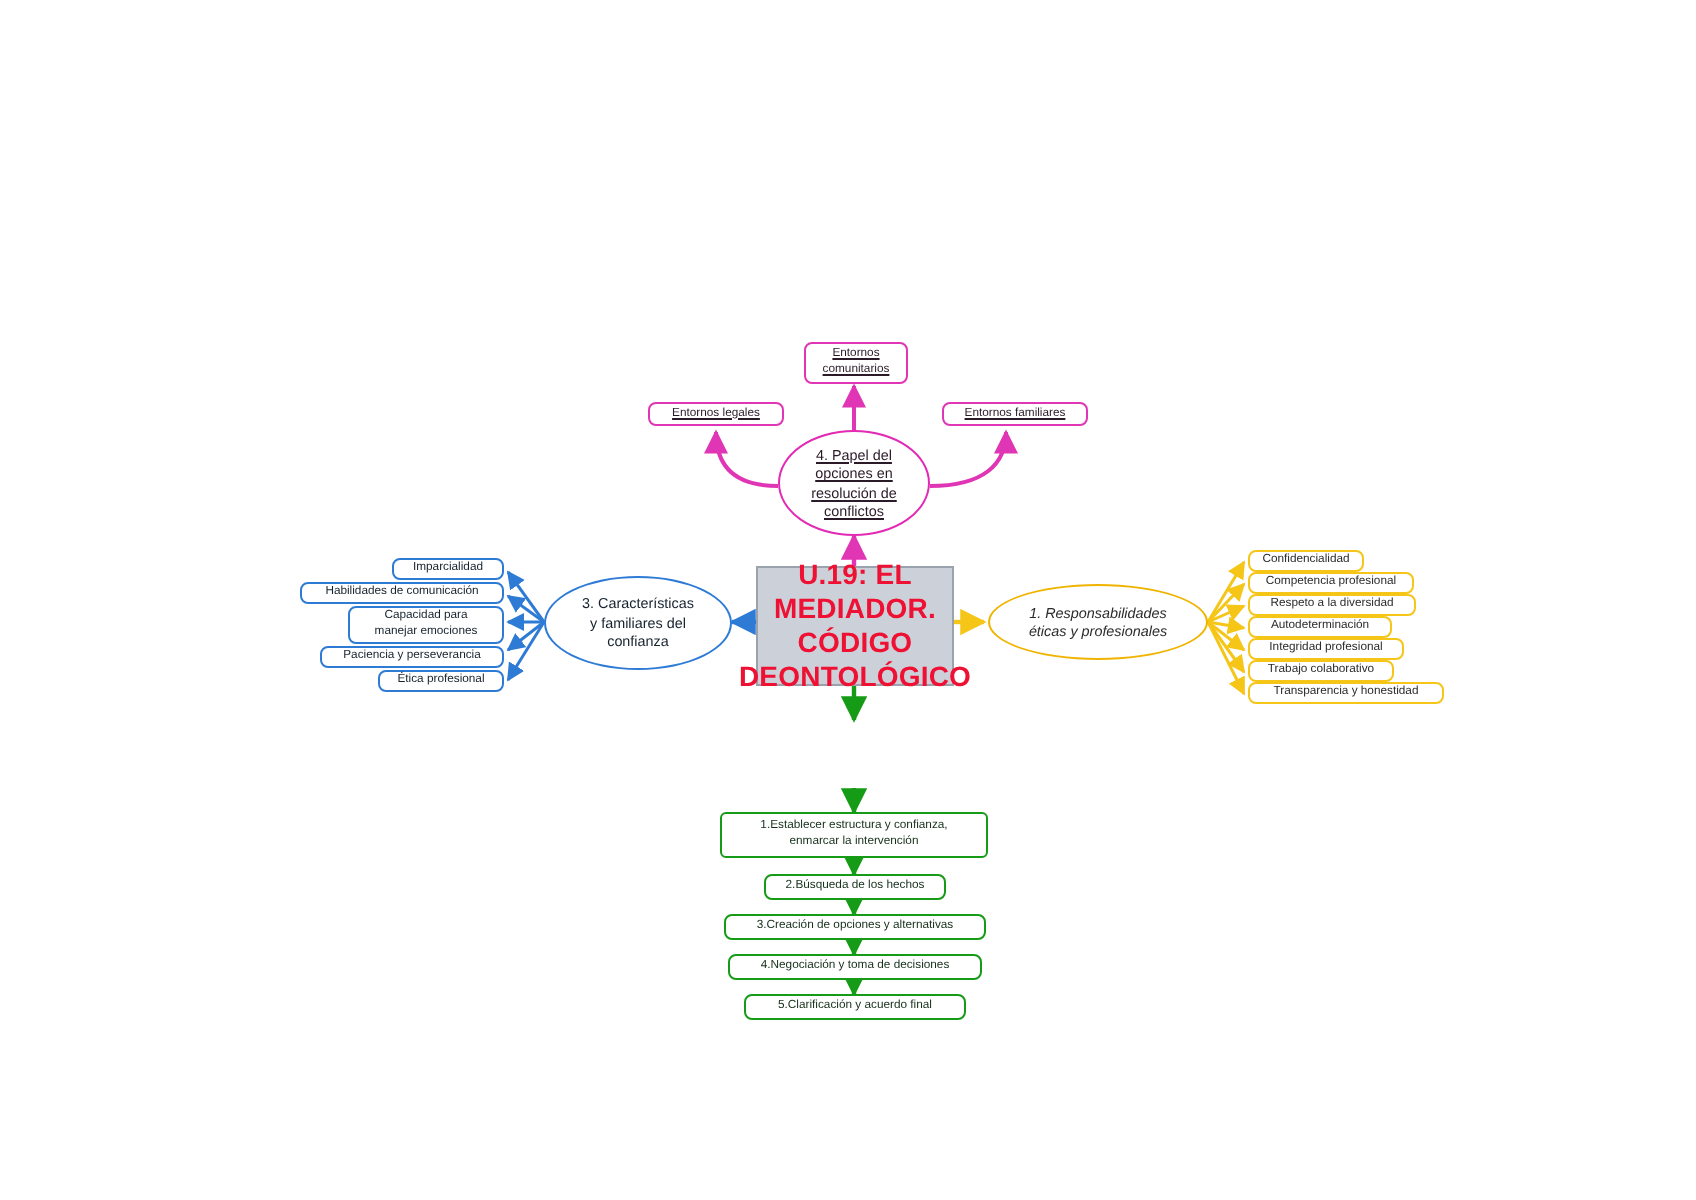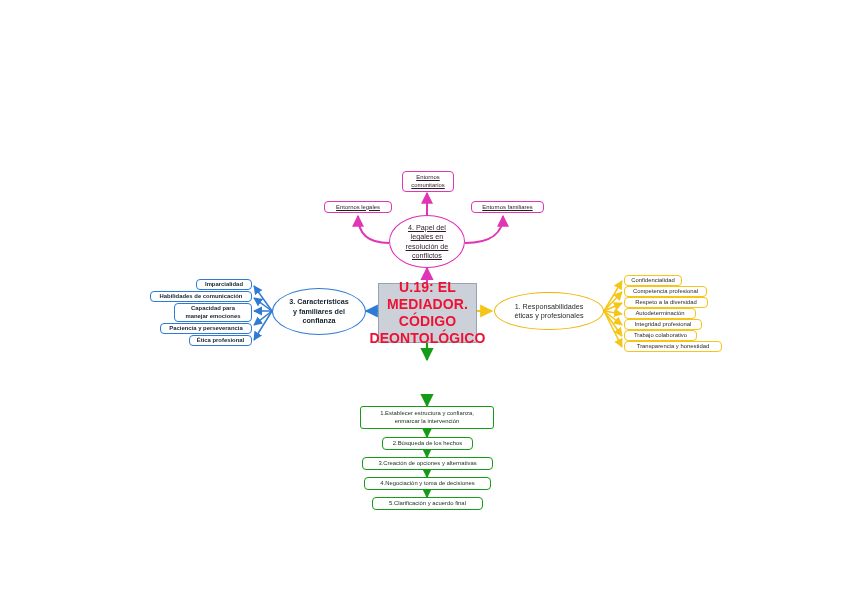--- a/index.html
+++ b/index.html
@@ -59,21 +59,21 @@
   
   .ellipse {
     border-radius: 50%;
     font-size: 7.2px;
     line-height: 1.3;
     border-width: 1.4px;
     border-style: solid;
   }
   
   .t-yellow { border-color: #f5c518; color: #2b2b2b; }
-  .t-blue   { border-color: #2e7bd6; color: #16222e; font-weight: bold; }
+  .t-blue   { border-color: #2e7bd6; color: #16222e; }
   .t-green  { border-color: #169b16; color: #16301a; }
   .t-pink   { border-color: #e035b4; color: #2b1b28; text-decoration: underline; }
 
   .ellipse.t-yellow { border-color: #f0b400; }
   .ellipse.t-blue   { border-color: #2e7bd6; }
   .ellipse.t-green  { border-color: #0f9a0f; }
   .ellipse.t-pink   { border-color: #e22ab5; }
 </style>
 </head>
 <body>
@@ -153,21 +153,21 @@
 
   <div class="node central">
     <div>
       <div>U.19: EL</div>
       <div>MEDIADOR.</div>
       <div>CÓDIGO</div>
       <div>DEONTOLÓGICO</div>
     </div>
   </div>
 
-  <div class="node ellipse t-yellow" style="left:494px; top:292px; width:110px; height:38px;">
+  <div class="node ellipse t-yellow" style="left:494px; top:292px; width:110px; height:38px;font-style:italic;">
     <div>
       <div>1. Responsabilidades</div>
       <div>éticas y profesionales</div>
     </div>
   </div>
 
   <div class="node leaf t-yellow" style="left:624px; top:275px; width:58px; height:11px;">
     <span>Confidencialidad</span>
   </div>
   <div class="node leaf t-yellow" style="left:624px; top:286px; width:83px; height:11px;">
@@ -232,21 +232,21 @@
   <div class="node leaf t-green" style="left:364px; top:477px; width:127px; height:13px;">
     <span>4.Negociación y toma de decisiones</span>
   </div>
   <div class="node leaf t-green" style="left:372px; top:497px; width:111px; height:13px;">
     <span>5.Clarificación y acuerdo final</span>
   </div>
 
   <div class="node ellipse t-pink" style="left:389px; top:215px; width:76px; height:53px;">
     <div>
       <div>4. Papel del</div>
-      <div>legales en</div>
+      <div>opciones en</div>
       <div>resolución de</div>
       <div>conflictos</div>
     </div>
   </div>
 
   <div class="node leaf t-pink two-line" style="left:402px; top:171px; width:52px; height:21px;">
     <div>
       <div>Entornos</div>
       <div>comunitarios</div>
     </div>

